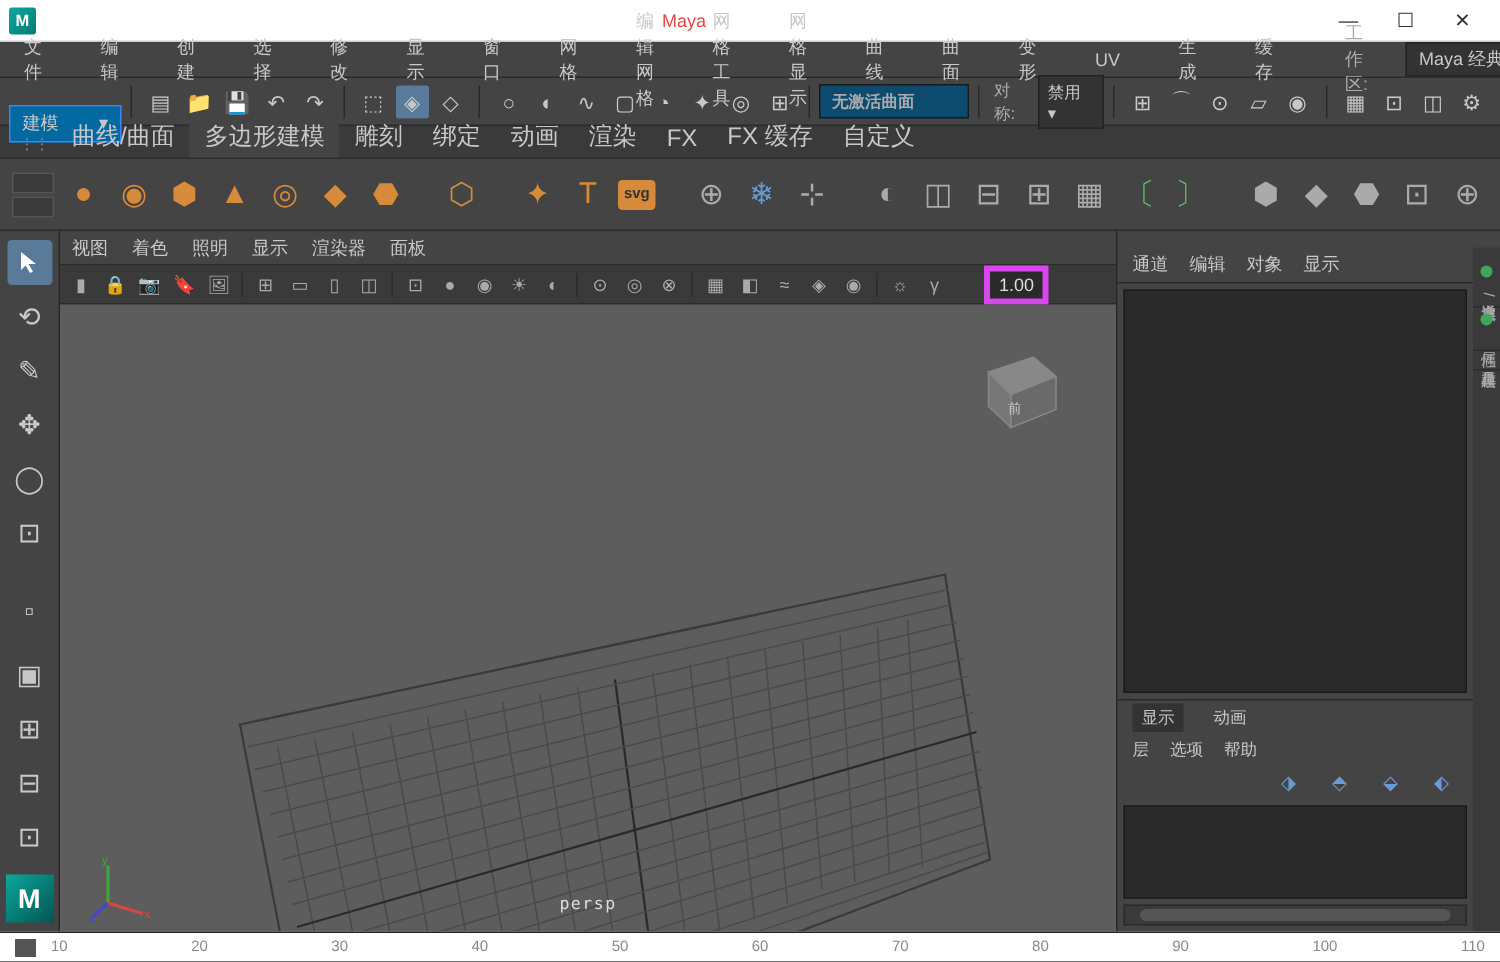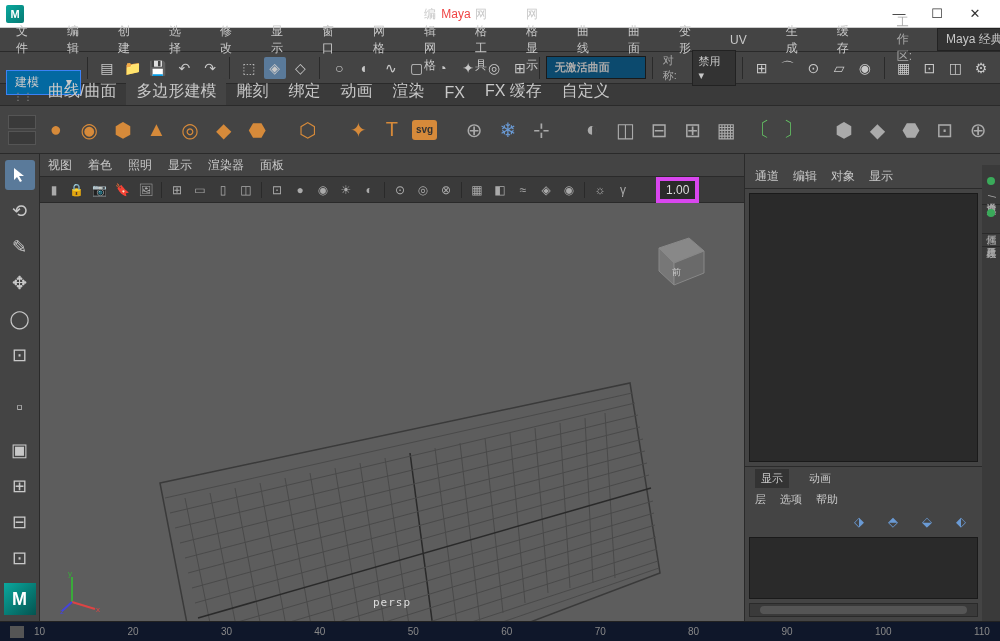--- a/index.html
+++ b/index.html
@@ -85,21 +85,21 @@
 .lpicons .lpi { width: 16px; height: 14px; color: #6a9ad4; font-size: 13px; cursor: pointer; }
 .lpcontent { flex: 1; background: #2a2a2a; margin: 4px; border: 1px solid #1a1a1a; }
 .lpscroll { height: 14px; background: #3a3a3a; margin: 0 4px 4px; border: 1px solid #2a2a2a; display: flex; align-items: center; }
 .lpscroll .thumb { background: #555; height: 8px; flex: 1; margin: 0 10px; border-radius: 4px; }
 
 .sidetabs { width: 18px; background: #3a3a3a; display: flex; flex-direction: column; padding-top: 8px; }
 .sidetabs .vtab { writing-mode: vertical-rl; font-size: 10px; color: #aaa; padding: 6px 2px; cursor: pointer; border-bottom: 1px solid #2a2a2a; }
 .sidetabs .dot { width: 8px; height: 8px; background: #3aaa5a; border-radius: 50%; margin: 4px auto; }
 
 
-.timeline { position: absolute; bottom: 0; left: 0; right: 0; height: 20px; background: #0f172a; display: flex; align-items: center; padding: 0 10px; color: #888; font-size: 10px; border-top: 1px solid #222; }
+.timeline { position: absolute; bottom: 0; left: 0; right: 0; height: 20px; background: #ffffff; display: flex; align-items: center; padding: 0 10px; color: #888; font-size: 10px; border-top: 1px solid #222; }
 .timeline .gripper { width: 14px; height: 12px; background: #555; margin-right: 10px; cursor: pointer; }
 .timeline .tick { flex: 1; display: flex; justify-content: space-between; }
 
 svg { display: block; }
 </style>
 </head>
 <body>
 
 <div class="titlebar">
   <div class="logo">M</div>

